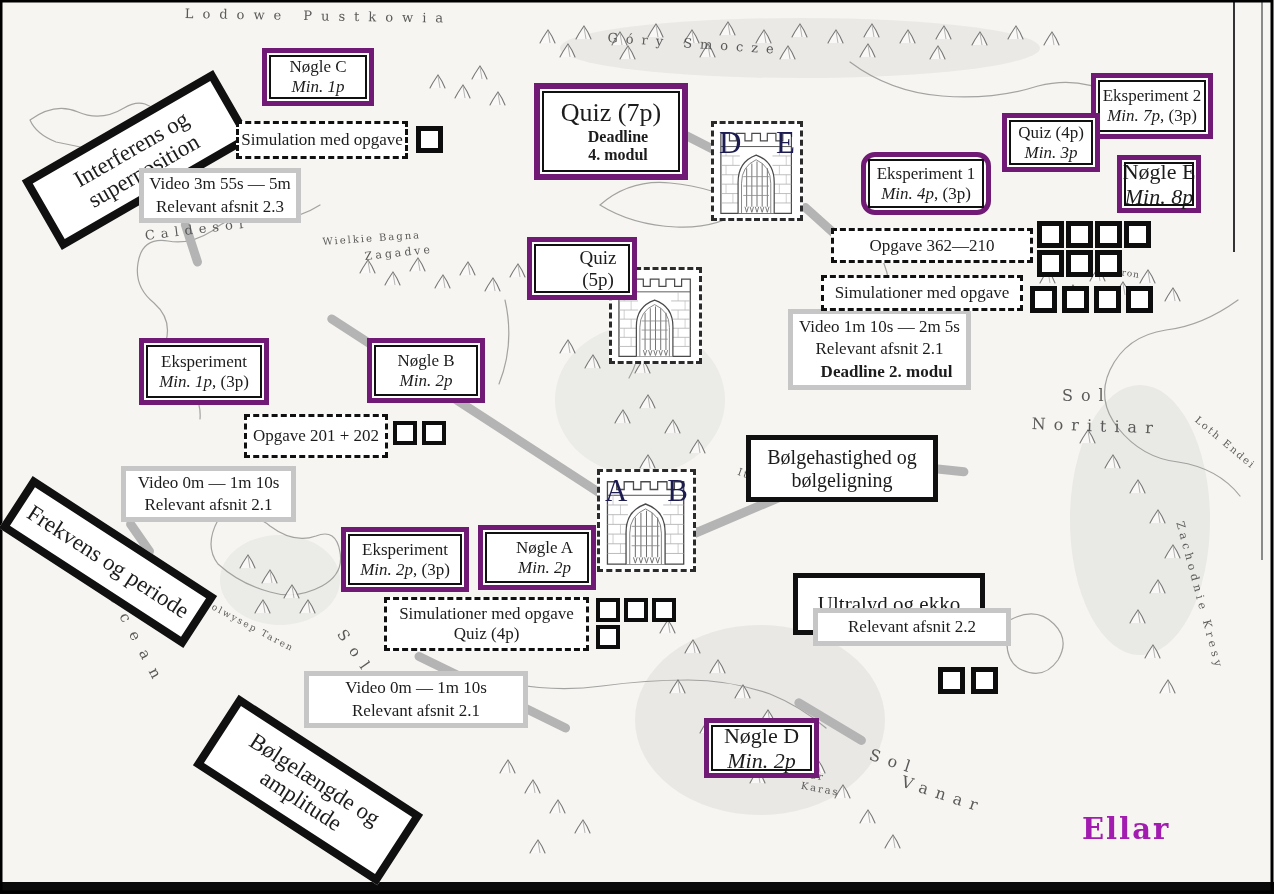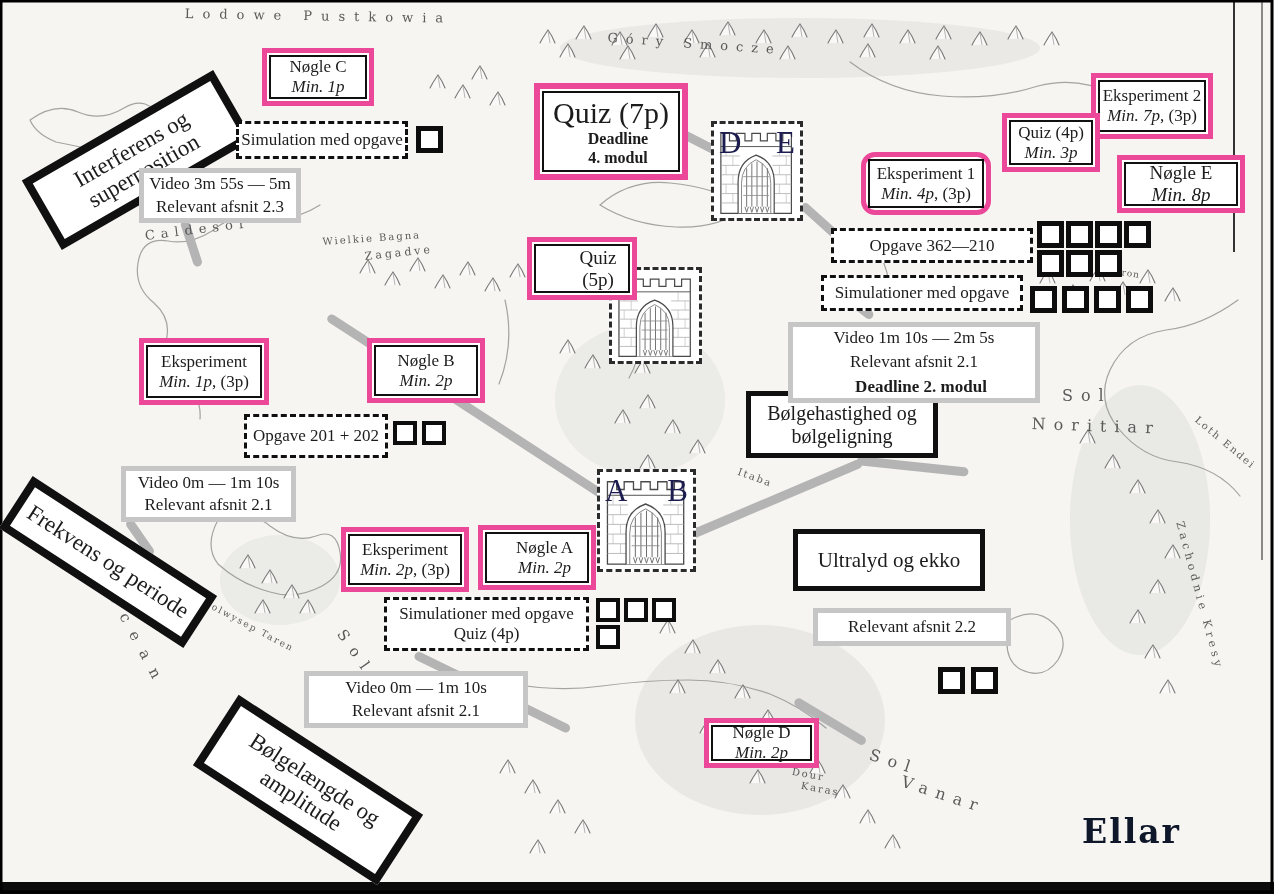--- a/index.html
+++ b/index.html
@@ -9,49 +9,49 @@
   }
   svg.bg { position:absolute; left:0; top:0; z-index:0; }
 
   .road { position:absolute; height:9px; background:#b4b4b4; transform-origin:0 50%; border-radius:5px; z-index:1; }
 
   .maplbl { position:absolute; z-index:1; color:#4a4a4a; font-family:"DejaVu Serif", serif; white-space:nowrap; transform-origin:0 0; opacity:.9; }
 
   .box { position:absolute; box-sizing:border-box; z-index:3; background:#fff;
          display:flex; flex-direction:column; align-items:center; justify-content:center;
          text-align:center; line-height:1.15; }
-  .double { border:5px solid #ec4899; }
+  .double { border:5px solid #701a75; }
   .double::after { content:""; position:absolute; inset:2px; border:2px solid #101010; pointer-events:none; }
-  .banner { border:5px solid #101010; }
+  .banner { border:5px solid #101010;margin-top:44px; }
   .dashedbox { border:3px dashed #101010; font-size:17px; }
   .videobox { border:5px solid #c6c6c6; font-size:17px; line-height:1.3; }
 
   .signbox { position:absolute; box-sizing:border-box; z-index:3; background:#fff; border:8px solid #101010;
              display:flex; flex-direction:column; align-items:center; justify-content:center;
              text-align:center; font-size:23px; line-height:1.1; }
 
-  .t-lg { font-size:30px; }
+  .t-lg { font-size:26px; }
   .t-sm { font-size:16px; }
   .bold { font-weight:bold;margin-left:14px; }
   .ital { font-style:italic; }
 
   .castle { position:absolute; box-sizing:border-box; z-index:2; background:#fff; border:3px dashed #2b2b2b; }
   .castle svg { position:absolute; left:0; top:0; width:100%; height:100%; }
   .castle .cl { position:absolute; top:1px; font-size:31px; color:#1c1c50; z-index:2; }
   .castle .cl.left { left:5px; }
   .castle .cl.right { right:5px; }
 
   .cbgroup { position:absolute; display:flex; gap:5px; z-index:4; }
   .cbcol { position:absolute; display:flex; flex-direction:column; gap:2px; z-index:4; }
   .cbrow { display:flex; gap:2px; }
   .cb { width:27px; height:27px; border:5px solid #0d0d0d; background:#fff; box-sizing:border-box; }
   .cb.sm { width:24px; height:24px; border-width:4px; }
 
   .signature { position:absolute; z-index:3; font-family:"DejaVu Serif", serif; font-weight:bold;
-               font-size:33px; letter-spacing:2px; color:#0f172a; }
+               font-size:29px; letter-spacing:2px; color:#a21caf; }
 </style>
 </head>
 <body>
 
 <div id="stage">
 
   <svg class="bg" width="1274" height="894" viewBox="0 0 1274 894">
     <defs>
       <g id="peak">
         <path d="M0,13 C3,7 6,3 8,0 C11,4 13,8 15,13" fill="#fbfaf8" stroke="#6a6a6a" stroke-width="1.1" stroke-linecap="round"></path>
@@ -250,33 +250,33 @@
     <span>bølgeligning</span>
   </div>
   <div class="box banner" style="left:793px; top:529px; width:192px; height:62px; font-size:21px;">
     <span>Ultralyd og ekko</span>
   </div>
 
   <div class="box double" style="left:262px; top:48px; width:112px; height:58px; font-size:17px;">
     <span>Nøgle C</span>
     <span class="ital">Min. 1p</span>
   </div>
-  <div class="box double" style="left:1117px; top:155px; width:128px; height:58px; font-size:19px;">
+  <div class="box double" style="left:1117px; top:155px; width:84px; height:58px; font-size:22px;">
     <span>Nøgle E</span>
     <span class="ital">Min. 8p</span>
   </div>
   <div class="box double" style="left:367px; top:338px; width:118px; height:65px; font-size:17px;">
     <span>Nøgle B</span>
     <span class="ital">Min. 2p</span>
   </div>
   <div class="box double" style="left:478px; top:525px; width:118px; height:65px; font-size:17px;padding-left:15px;">
     <span>Nøgle A</span>
     <span class="ital">Min. 2p</span>
   </div>
-  <div class="box double" style="left:704px; top:718px; width:115px; height:50px; font-size:17px;">
+  <div class="box double" style="left:704px; top:718px; width:115px; height:60px; font-size:22px;">
     <span>Nøgle D</span>
     <span class="ital">Min. 2p</span>
   </div>
 
   <div class="box double" style="left:139px; top:338px; width:130px; height:67px; font-size:17px;">
     <span>Eksperiment</span>
     <span><i>Min. 1p</i><span>, (3p)</span></span>
   </div>
   <div class="box double" style="left:341px; top:527px; width:128px; height:65px; font-size:17px;">
     <span>Eksperiment</span>
@@ -301,21 +301,21 @@
   </div>
   <div class="box double" style="left:1002px; top:113px; width:98px; height:59px; font-size:17px;">
     <span>Quiz (4p)</span>
     <span class="ital">Min. 3p</span>
   </div>
 
   <div class="box videobox" style="left:139px; top:168px; width:162px; height:55px;">
     <span>Video 3m 55s — 5m</span>
     <span>Relevant afsnit 2.3</span>
   </div>
-  <div class="box videobox" style="left:788px; top:322px; width:252px; height:81px;justify-content:space-between;">
+  <div class="box videobox" style="left:788px; top:309px; width:183px; height:81px;">
     <span>Video 1m 10s — 2m 5s</span>
     <span>Relevant afsnit 2.1</span>
     <span class="bold">Deadline 2. modul</span>
   </div>
   <div class="box videobox" style="left:121px; top:466px; width:175px; height:56px;">
     <span>Video 0m — 1m 10s</span>
     <span>Relevant afsnit 2.1</span>
   </div>
   <div class="box videobox" style="left:304px; top:671px; width:224px; height:57px;">
     <span>Video 0m — 1m 10s</span>

